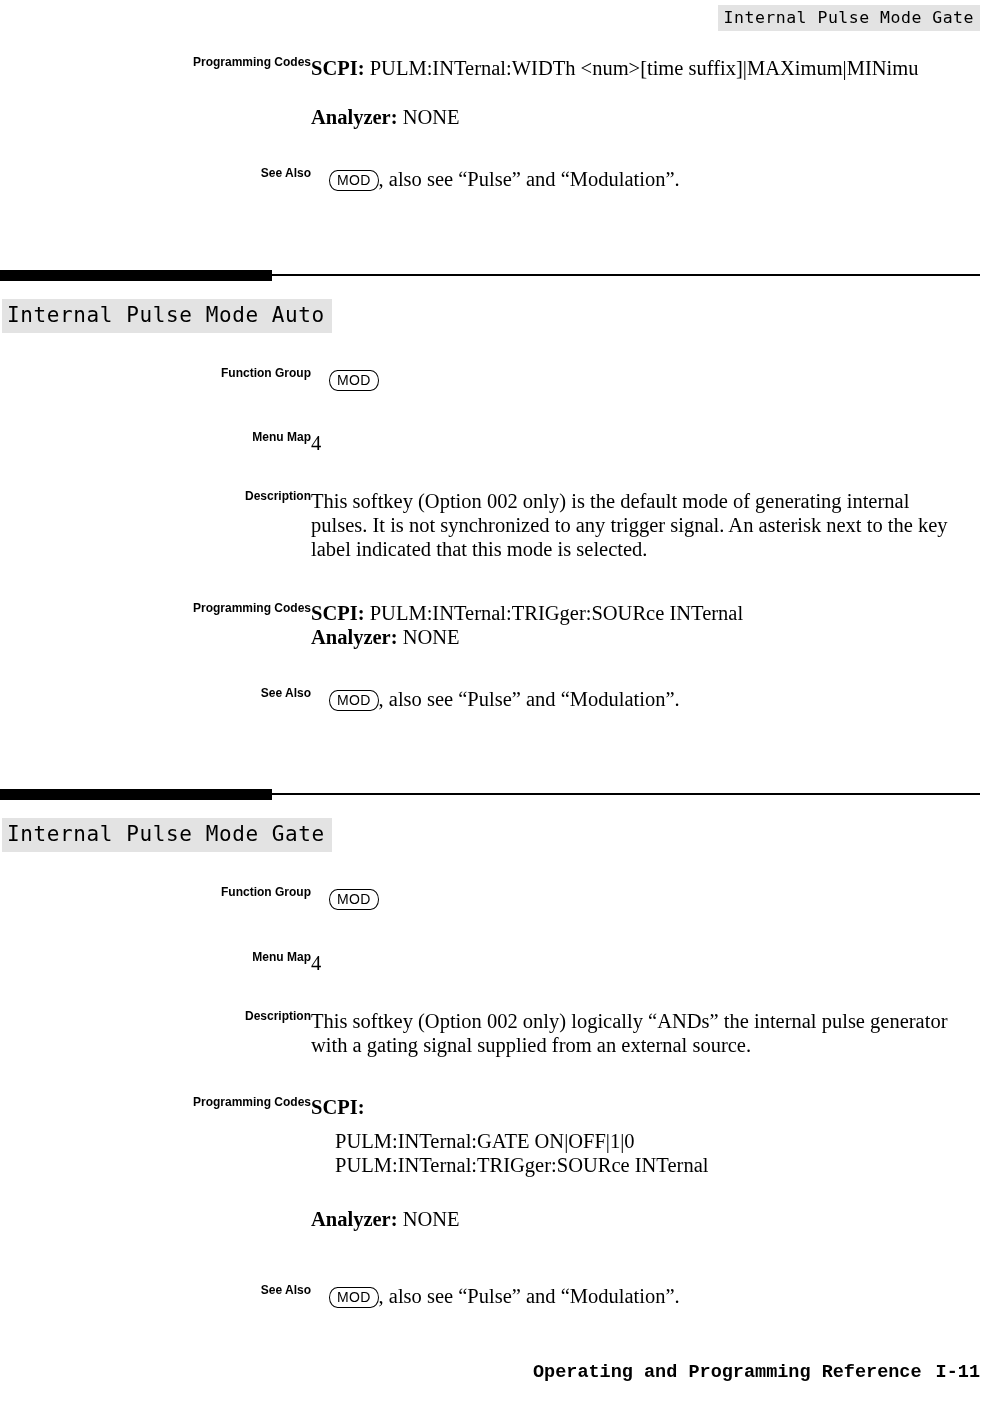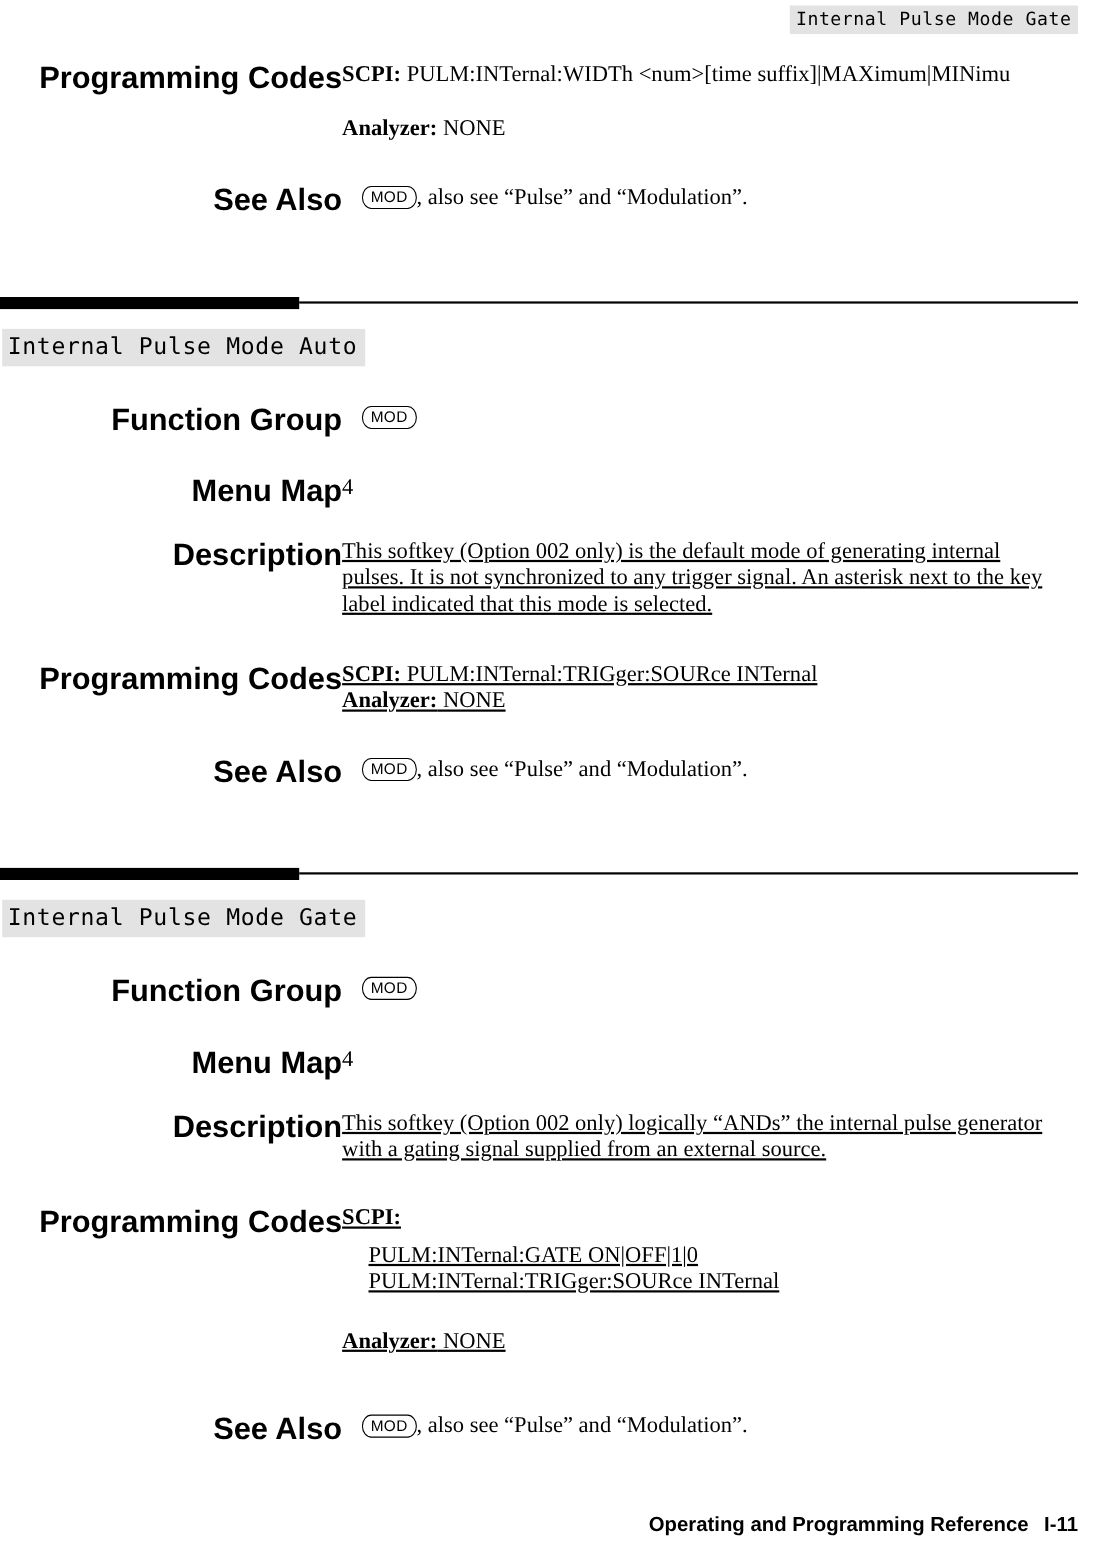--- a/index.html
+++ b/index.html
@@ -41,21 +41,21 @@
     position: absolute;
     left: 0;
     width: 1006px;
   }
   .label {
     position: absolute;
     right: 695px;          
     text-align: center;
     font-family: "Liberation Sans", sans-serif;
     font-weight: bold;
-    font-size: 28px;
+    font-size: 12px;
     white-space: nowrap;
   }
   .content {
     position: absolute;
     left: 311px;
     width: 700px;
     font-family: "Liberation Serif", serif;
     font-size: 20.5px;
     line-height: 26px;
   }
@@ -111,31 +111,31 @@
   }
 
   .indent-1 {
     padding-left: 24px;
   }
 
   
   .footer {
     position: absolute;
     right: 26px;
-    bottom: 18px;
-    font-family: Liberation Sans, sans-serif;
+    bottom: 32px;
+    font-family: Liberation Mono, monospace;
     font-weight: bold;
     font-size: 18.5px;
     white-space: nowrap;
   }
   .footer .pg {
     margin-left: 14px;
   }
 
-  .tight { line-height: 24px; text-decoration: underline; }
+  .tight { line-height: 24px; }
 </style>
 </head>
 <body>
 
 <div class="page">
 
   <div class="running-head">Internal Pulse Mode Gate</div>
 
   <div class="row" style="top:55px;">
     <div class="label">Programming Codes</div>

